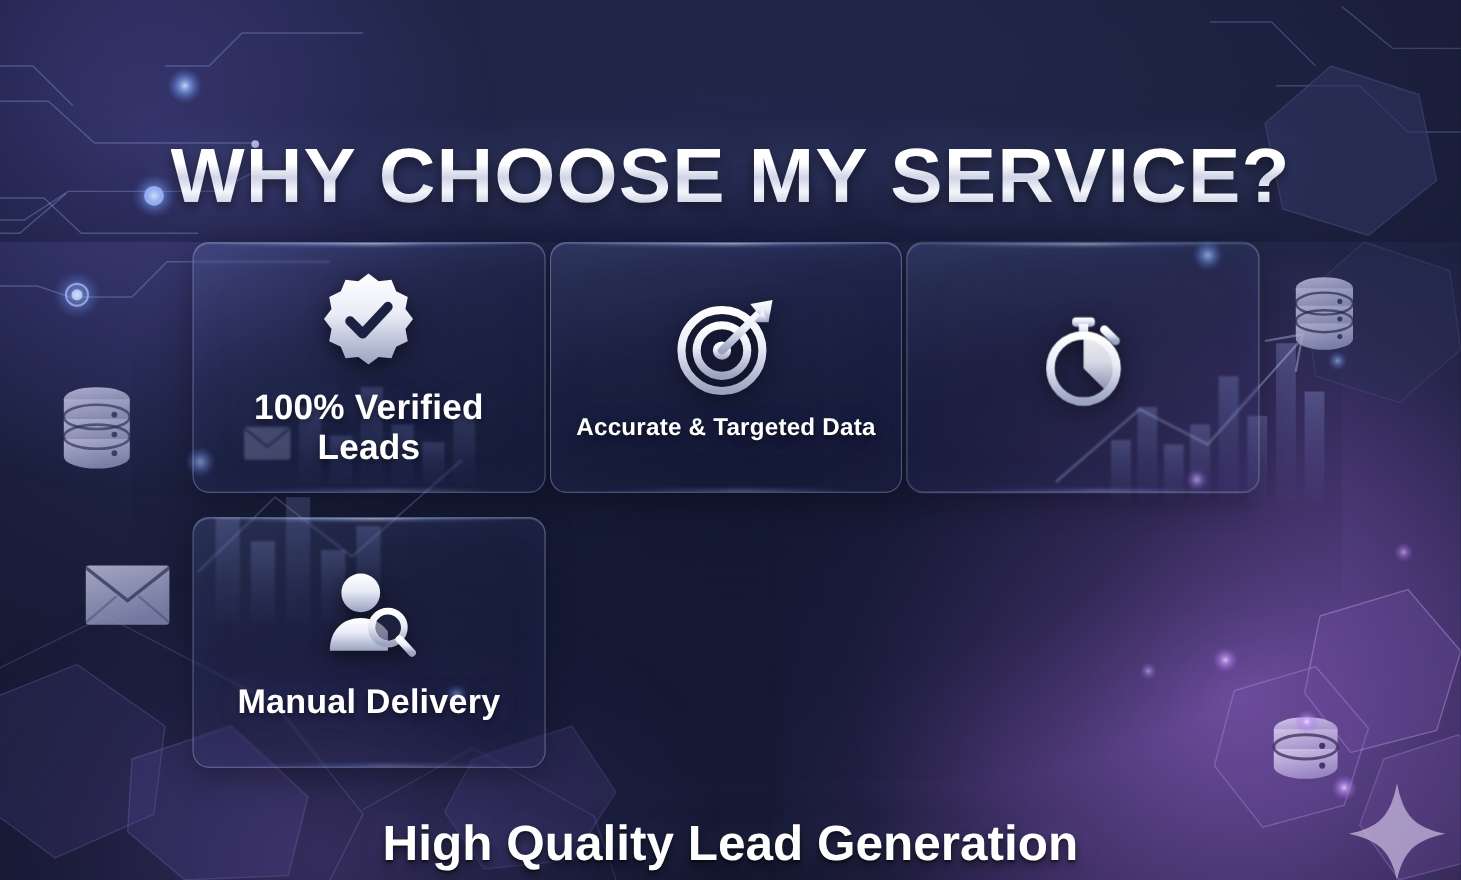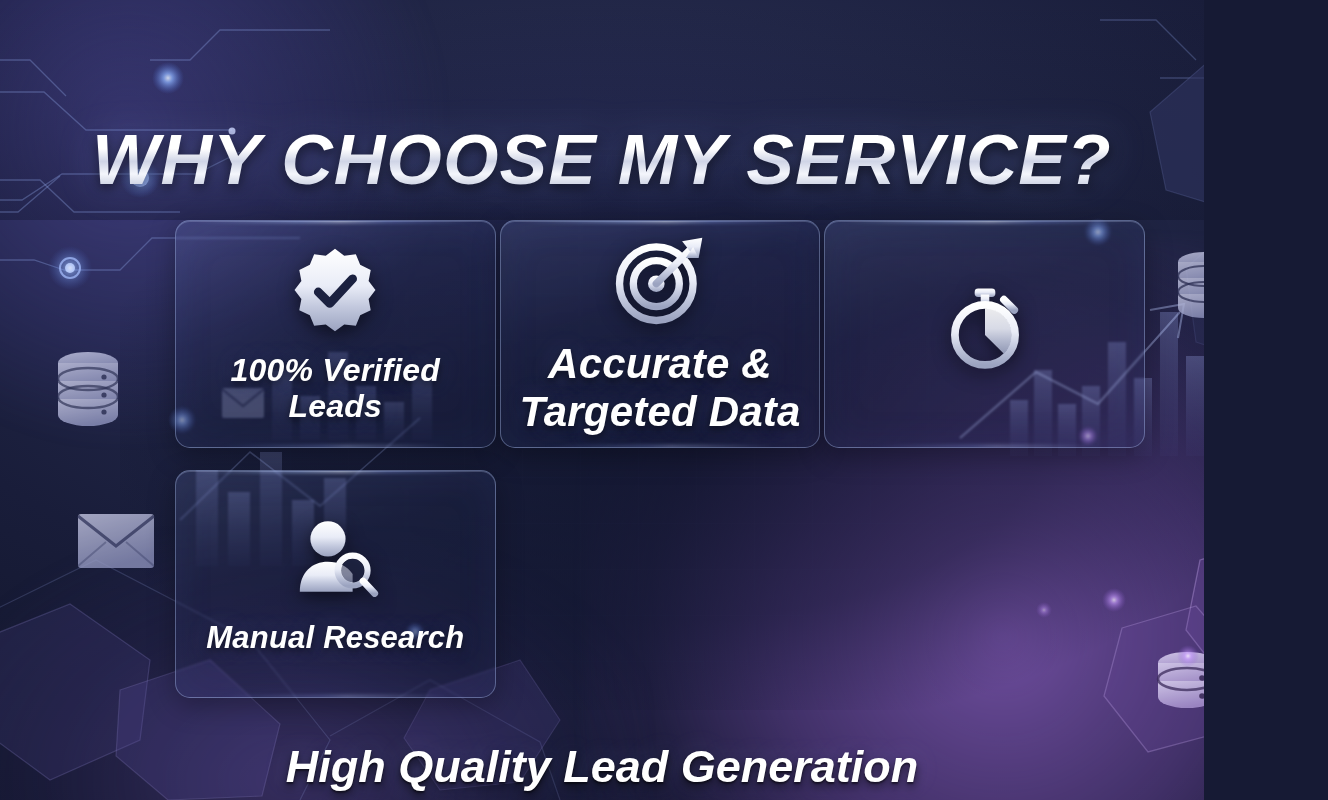--- a/index.html
+++ b/index.html
@@ -1,21 +1,21 @@
 <!DOCTYPE html>
 <html><head>
 <meta charset="utf-8">
 <style>
   html,body{margin:0;padding:0;}
   body{
     width:1328px;height:800px;overflow:hidden;
     font-family:"Liberation Sans", sans-serif;
     background:#161a34;
   }
-  .stage{position:relative;width:1204px;height:800px;overflow:hidden;font-style:italic;}
+  .stage{position:relative;width:1328px;height:800px;overflow:hidden;}
 
   
   .bg-base{
     position:absolute;inset:0;
     background:
       radial-gradient(115% 90% at 50% 30%, #2b2f5e 0%, #222748 32%, #191d3a 55%, #141830 75%, #11152b 100%);
   }
   .bg-left-violet{
     position:absolute;left:-80px;top:-80px;width:520px;height:520px;
     background:radial-gradient(circle at 40% 40%, rgba(88,80,170,.55) 0%, rgba(70,64,145,.28) 45%, rgba(40,40,95,0) 72%);
@@ -107,21 +107,21 @@
   }
   .card-icon svg{display:block;}
   .card-label{
     font-size:31px;line-height:1.14;font-weight:bold;
     color:#ffffff;text-align:center;
     letter-spacing:.2px;
     padding:0 16px;
     text-shadow:0 3px 8px rgba(0,0,0,.65), 0 0 22px rgba(140,165,255,.22);
   }
   .card:nth-child(1) .card-label{font-size:32px;}
-  .card:nth-child(2) .card-label{font-size:42px;}
+  .card:nth-child(2) .card-label{font-size:22px;}
   .card:nth-child(3) .card-label{font-size:31px;}
   .card:nth-child(4) .card-label{font-size:31px;}
 
   
   .footer-wrap{
     position:absolute;left:0;right:0;bottom:10px;text-align:center;z-index:6;
   }
   .footer{
     display:inline-block;
     font-size:45px;line-height:1.05;font-weight:bold;
@@ -354,21 +354,21 @@
     <div class="card">
       <div class="card-icon">
         <svg width="88" height="88" viewBox="0 0 100 100">
           <circle cx="42" cy="26" r="20" fill="url(#iconSilver)"></circle>
           <path d="M10 86 C10 64 24 52 42 52 C54 52 64 57 70 66 L70 86 Z" fill="url(#iconSilver)"></path>
           <circle cx="70" cy="62" r="17" fill="none" stroke="url(#iconSilver)" stroke-width="7"></circle>
           <circle cx="70" cy="62" r="13" fill="#272c4e" fill-opacity=".55"></circle>
           <path d="M82 74 L95 88" stroke="url(#iconSilver)" stroke-width="8" stroke-linecap="round"></path>
         </svg>
       </div>
-      <div class="card-label">Manual Research</div>
+      <div class="card-label">Manual Delivery</div>
     </div>
 
   </div>
 
   <div class="footer-wrap">
     <div class="footer">High Quality Lead Generation</div>
   </div>
 
 </div>
 

